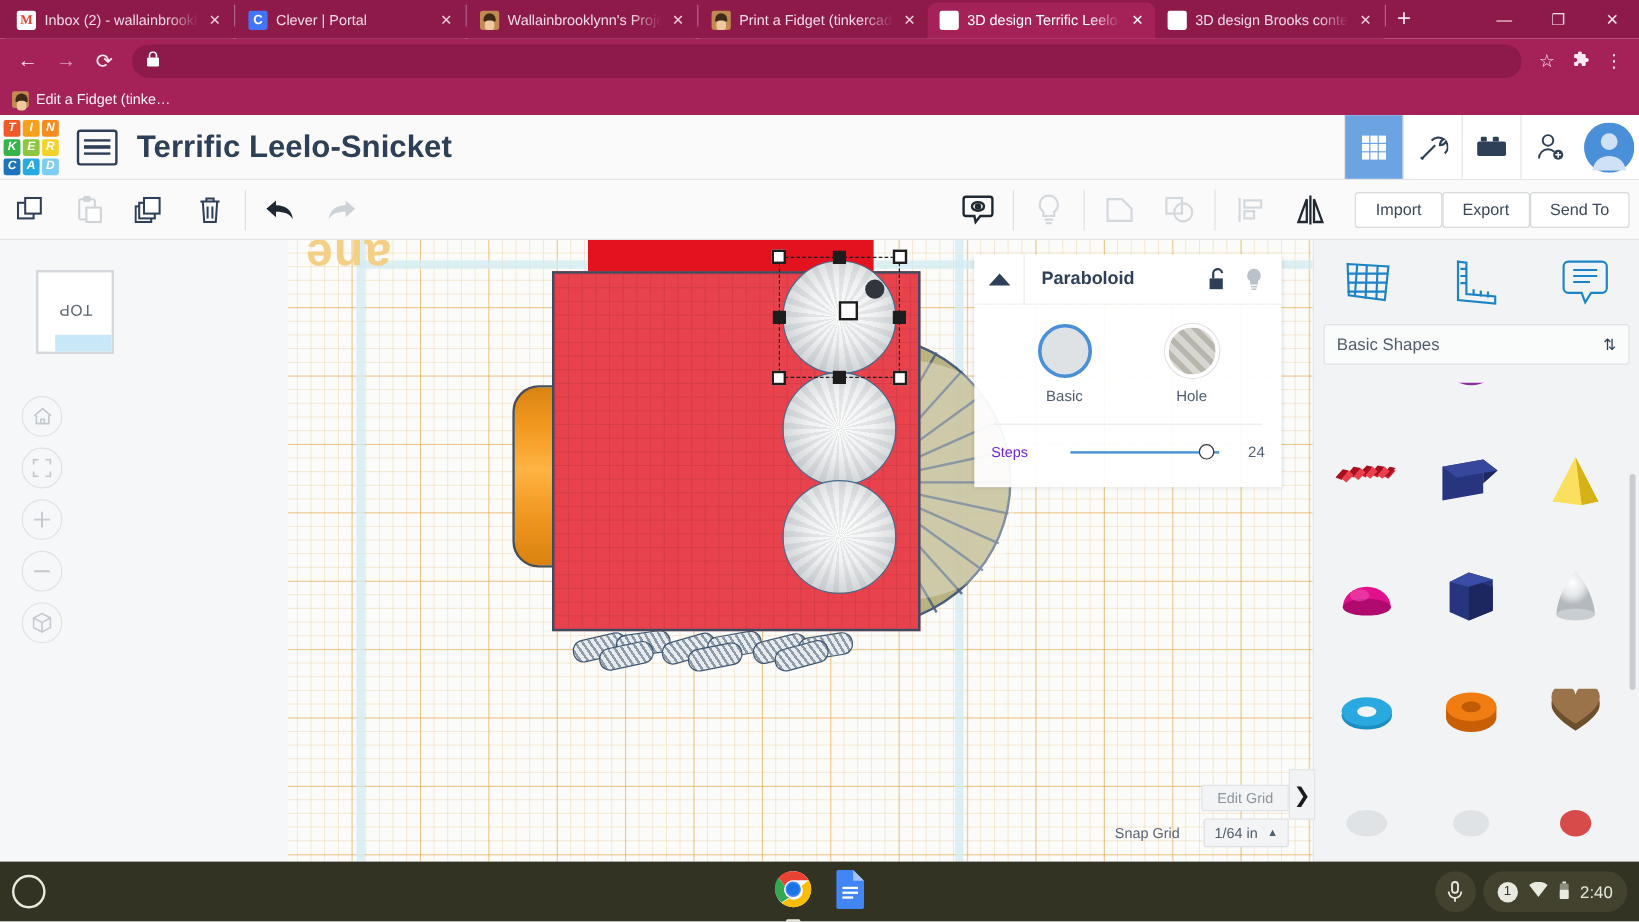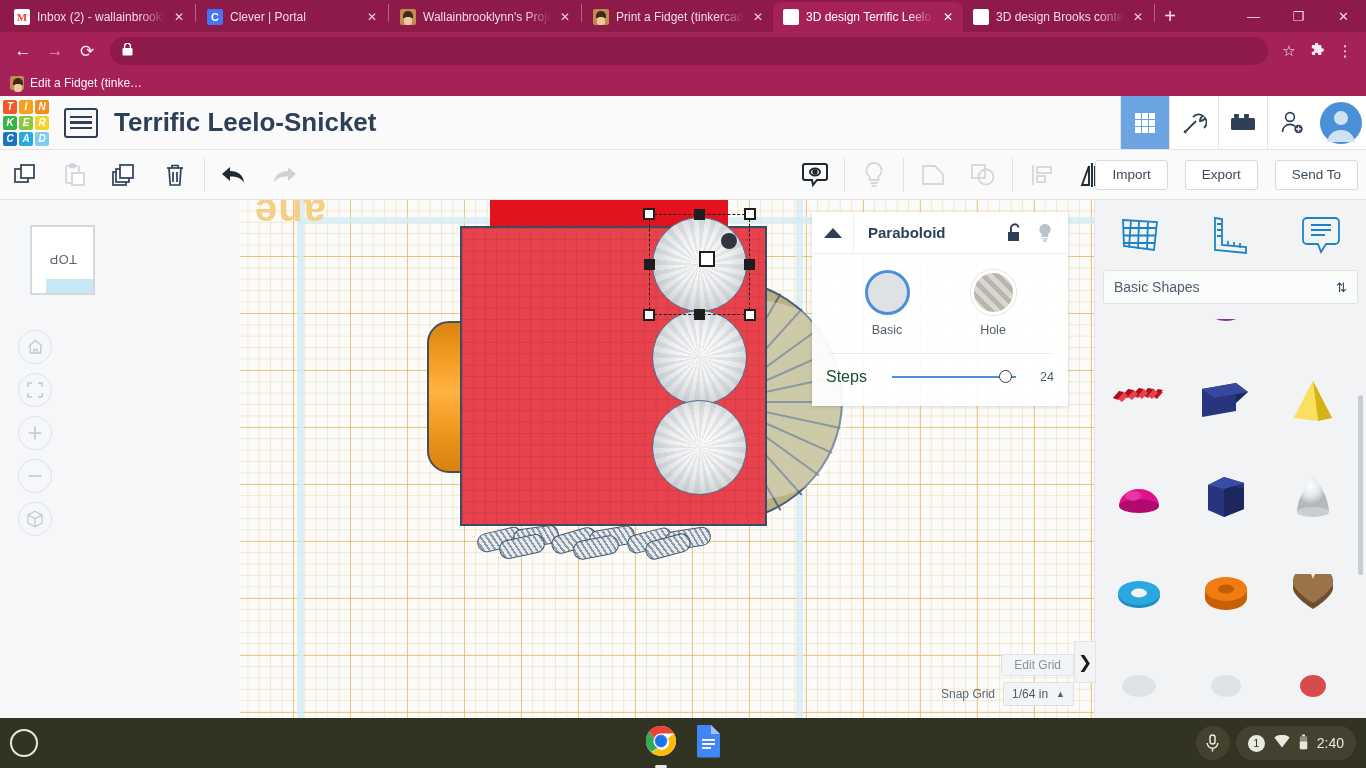--- a/index.html
+++ b/index.html
@@ -100,21 +100,21 @@
   .tc-hbtn.sel { background:#6ba4e0; }
   .tc-avatar { width:50px; height:53px; display:flex; align-items:center;
                justify-content:center; background:#fff; }
 
   .tc-toolbar { height:50px; background:#fafafa; border-bottom:1px solid #e2e4e6;
                 display:flex; align-items:center; position:relative; }
   .tb-group { display:flex; align-items:center; height:50px; }
   .tb-btn { width:50px; height:50px; display:flex; align-items:center;
             justify-content:center; }
   .tb-div { width:1px; height:34px; background:#dfe2e5; margin:0 4px; }
-  .tb-right { position:absolute; right:8px; display:flex; gap:17px; align-items:center; }
+  .tb-right { position:absolute; right:8px; display:flex; gap:0; align-items:center; }
   .tb-textbtn { height:30px; padding:0 16px; border:1px solid #d6dadd; background:#fff;
                 border-radius:3px; font-size:13.5px; color:#3b4a5a;
                 font-family:"Liberation Sans",sans-serif; display:flex;
                 align-items:center; }
 
   .tc-body { position:absolute; top:104px; left:0; right:0; bottom:0; display:flex; }
 
   
   .leftrail { width:240px; background:#f6f7f8; position:relative; flex:0 0 240px; }
   .viewcube { position:absolute; left:30px; top:25px; width:65px; height:70px;
@@ -216,38 +216,38 @@
   .insp-body { background:rgba(255,255,255,.93); padding:16px 0 6px; }
   .swatchrow { display:flex; justify-content:center; gap:40px; }
   .swcol { display:flex; flex-direction:column; align-items:center; gap:8px; width:66px;}
   .sw { width:45px; height:45px; border-radius:50%; }
   .sw.solid { background:#dfe2e4; border:3px solid #4a90d9; }
   .sw.hole { border:3px solid #fff; box-shadow:0 0 0 1px #e2e2e2;
              background:repeating-linear-gradient(45deg,#b9b6ae 0 5px,#d9d7d2 5px 10px); }
   .swlbl { font-size:12.5px; color:#4f5d6d; }
   .insp-sep { height:1px; background:#e9ebed; margin:16px 16px 0; }
   .steprow { display:flex; align-items:center; height:46px; padding:0 14px; gap:10px; }
-  .steplbl { font-size:16px; color:#14532d; width:56px; }
+  .steplbl { font-size:12px; color:#6d28d9; width:56px; }
   .slider { flex:1 1 auto; position:relative; height:14px; }
   .slider .track { position:absolute; left:0; right:0; top:6px; height:2px; background:#4a90d9; }
   .slider .knob { position:absolute; left:86%; top:0; width:13px; height:13px;
                   border-radius:50%; background:#fff; border:1.5px solid #33393f; }
   .stepval { font-size:12.5px; color:#4f5d6d; width:28px; text-align:right; }
 
   .sidetab { position:absolute; left:1074px; top:441px; width:22px; height:42px;
              background:#f2f3f4; border:1px solid #e1e3e5; display:flex;
              align-items:center; justify-content:center; font-size:17px;
              color:#1c1c1c; z-index:25; }
 
   .gridctl { position:absolute; right:292px; bottom:12px; display:flex;
              flex-direction:column; align-items:flex-end; gap:6px; z-index:22; }
   .editgrid { height:22px; padding:0 12px; background:#f3f4f5; border:1px solid #e0e2e4;
               border-radius:2px; font-size:12px; color:#8b949d; display:flex;
               align-items:center; }
-  .snaprow { display:flex; align-items:center; gap:8px; }
+  .snaprow { display:flex; align-items:center; gap:20px; }
   .snaplbl { font-size:12px; color:#5c6672; }
   .snapsel { height:24px; padding:0 8px; background:#f3f4f5; border:1px solid #dcdfe2;
              border-radius:2px; font-size:12px; color:#4f5d6d; display:flex;
              align-items:center; gap:8px; }
 
   
   .rightpanel { width:272px; flex:0 0 272px; background:#f2f3f4;
                 border-left:1px solid #e4e6e8; position:relative; }
   .rp-icons { height:70px; display:flex; align-items:center; justify-content:space-around;
               background:#f2f3f4; }

